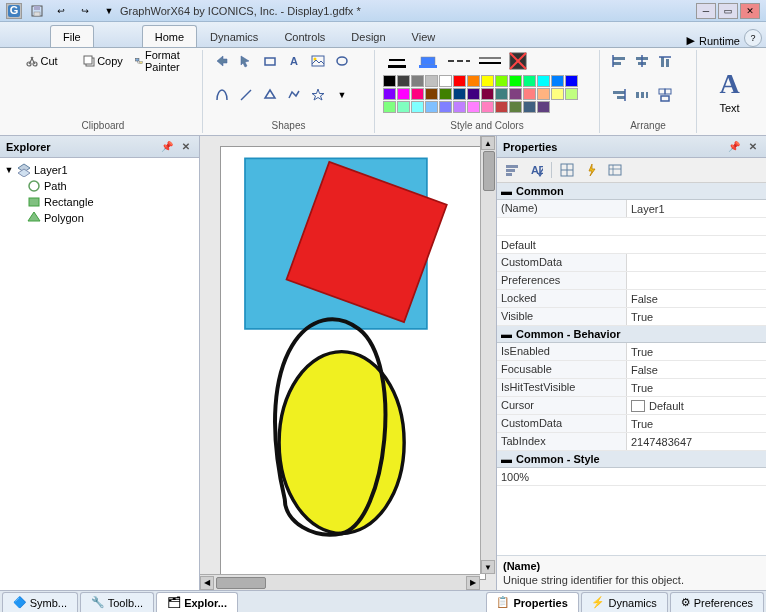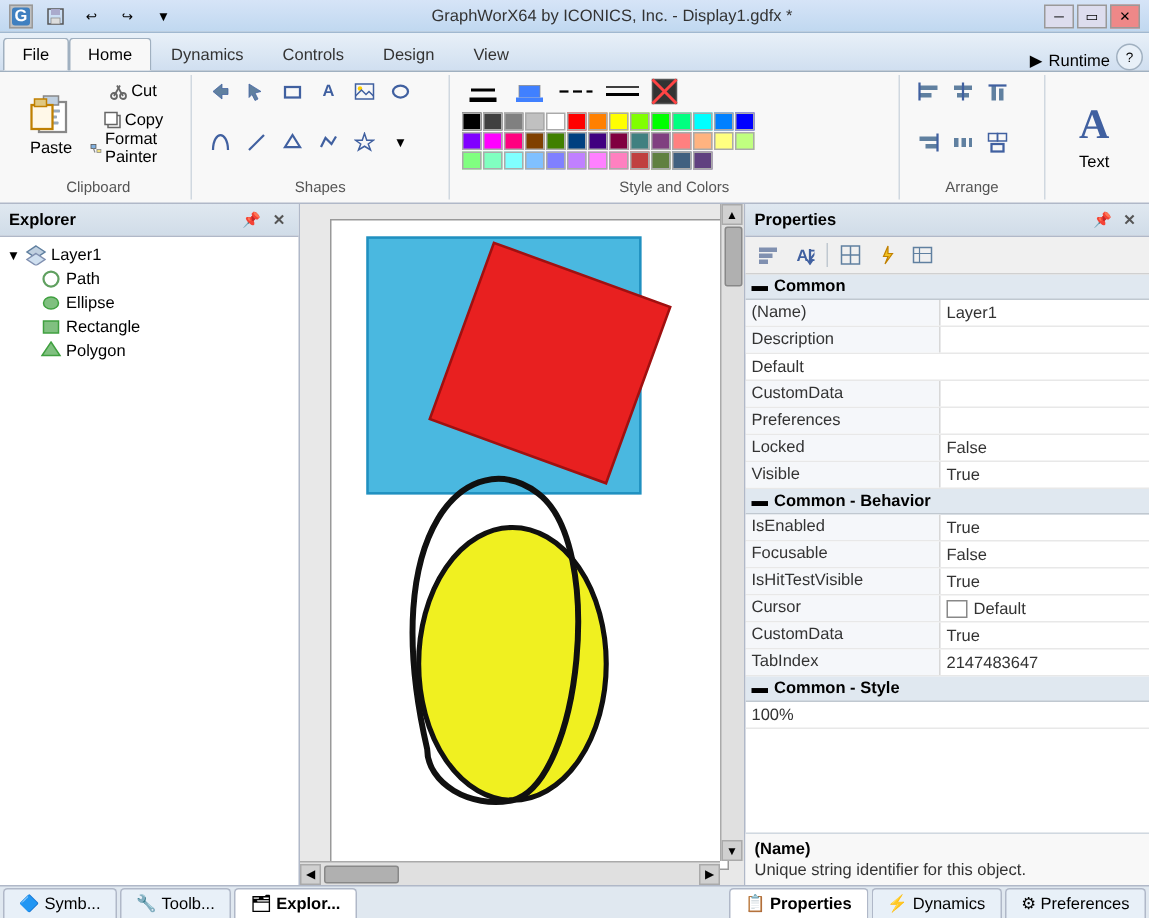--- a/index.html
+++ b/index.html
@@ -10,21 +10,21 @@
       height: 22px;
       background: linear-gradient(to bottom, #d6e4f7, #c0d8f0);
       display: flex;
       align-items: center;
       justify-content: space-between;
       padding: 0 6px;
       border-bottom: 1px solid #a0b8d0;
     }
     .title-bar-left { display: flex; align-items: center; gap: 4px; }
     .title-icon { width: 16px; height: 16px; background: #c0c0c0; border: 1px solid #999; display: flex; align-items: center; justify-content: center; font-size: 9px; cursor: pointer; }
-    .title-text { font-size: 11px; color: #333; flex: 1; text-align: center; }
+    .title-text { font-size: 11px; color: #333; flex: 1; text-align: left; }
     .win-buttons { display: flex; gap: 2px; }
     .win-btn { width: 20px; height: 16px; border: 1px solid #999; display: flex; align-items: center; justify-content: center; font-size: 9px; cursor: pointer; background: #dde; }
     .win-btn.close { background: #e88; }
 
     
     .ribbon-tabs {
       display: flex;
       align-items: flex-end;
       background: linear-gradient(to bottom, #e8f0f8, #d0dff0);
       padding: 2px 0 0 2px;
@@ -41,20 +41,21 @@
       color: #333;
       height: 22px;
       display: flex;
       align-items: center;
     }
     .ribbon-tab.active {
       background: #f8f8f8;
       border-color: #a0b0c0;
       color: #000;
       z-index: 1;
+      margin-left: 48px;
     }
     .ribbon-tab-runtime {
       margin-left: auto;
       margin-right: 4px;
       display: flex;
       align-items: center;
       gap: 4px;
       font-size: 11px;
       cursor: pointer;
     }
@@ -114,21 +115,21 @@
       width: 22px;
       height: 18px;
       border: 1px solid transparent;
       border-radius: 2px;
       cursor: pointer;
       display: flex;
       align-items: center;
       justify-content: center;
       font-size: 9px;
     }
-    .ribbon-col { display: flex; flex-direction: column; gap: 1px; }
+    .ribbon-col { display: flex; flex-direction: row; gap: 1px; }
 
     
     .main-area {
       display: flex;
       height: calc(612px - 22px - 26px - 88px - 22px);
     }
 
     
     .explorer-panel {
       width: 200px;
@@ -365,34 +366,20 @@
     <span>▶</span>
     <span>Runtime</span>
   </div>
   <div class="ribbon-btn-small" style="margin-right:4px;width:18px;height:18px;border:1px solid #a0b0c0;border-radius:50%;background:#e8f0f8;display:flex;align-items:center;justify-content:center;">?</div>
 </div>
 
 <div class="ribbon">
 
   <div class="ribbon-group">
     <div class="ribbon-group-content">
-      <div class="ribbon-btn-large">
-        <div class="ribbon-icon-large">
-          <svg width="28" height="30" viewBox="0 0 28 30">
-            <rect x="6" y="8" width="18" height="20" fill="#fff" stroke="#888" stroke-width="1.5"></rect>
-            <rect x="9" y="4" width="10" height="6" fill="#c0d0e0" stroke="#888" stroke-width="1"></rect>
-            <rect x="8" y="13" width="12" height="2" fill="#9ab" rx="0.5"></rect>
-            <rect x="8" y="17" width="10" height="2" fill="#9ab" rx="0.5"></rect>
-            <rect x="8" y="21" width="11" height="2" fill="#9ab" rx="0.5"></rect>
-            <rect x="1" y="10" width="14" height="16" fill="#fff8e8" stroke="#c08000" stroke-width="1.5"></rect>
-            <rect x="3" y="6" width="8" height="5" fill="#e0c880" stroke="#c08000" stroke-width="1"></rect>
-          </svg>
-        </div>
-        <span>Paste</span>
-      </div>
       <div class="ribbon-col">
         <div class="ribbon-btn-small" style="display:flex;align-items:center;gap:2px;width:60px;">
           <svg width="12" height="12" viewBox="0 0 12 12">
               <circle cx="3" cy="9" r="2" fill="none" stroke="#666" stroke-width="1.2"></circle>
               <circle cx="9" cy="9" r="2" fill="none" stroke="#666" stroke-width="1.2"></circle>
               <line x1="3" y1="9" x2="7" y2="2" stroke="#666" stroke-width="1.2"></line>
               <line x1="9" y1="9" x2="5" y2="2" stroke="#666" stroke-width="1.2"></line>
             </svg>
           <span>Cut</span>
         </div>
@@ -653,29 +640,20 @@
       <div class="tree-item indent-1">
         <div class="tree-toggle" style="width:10px;"></div>
         <div class="tree-icon">
           <svg width="14" height="14" viewBox="0 0 14 14">
               <ellipse cx="7" cy="7" rx="5" ry="5" fill="none" stroke="#60a060" stroke-width="1.5"></ellipse>
             </svg>
         </div>
         <span class="tree-label">Path</span>
       </div>
 
-      <div class="tree-item indent-1">
-        <div class="tree-toggle" style="width:10px;"></div>
-        <div class="tree-icon">
-          <svg width="14" height="14" viewBox="0 0 14 14">
-              <ellipse cx="7" cy="7" rx="5" ry="4" fill="#80c080" stroke="#40a040" stroke-width="1"></ellipse>
-            </svg>
-        </div>
-        <span class="tree-label">Ellipse</span>
-      </div>
 
       <div class="tree-item indent-1">
         <div class="tree-toggle" style="width:10px;"></div>
         <div class="tree-icon">
           <svg width="14" height="14" viewBox="0 0 14 14">
               <rect x="2" y="3" width="10" height="8" fill="#80c080" stroke="#40a040" stroke-width="1"></rect>
             </svg>
         </div>
         <span class="tree-label">Rectangle</span>
       </div>
@@ -772,21 +750,20 @@
 
       <div class="prop-section-header">
         <span>▬</span>
         <span>Common</span>
       </div>
       <div class="prop-row">
         <div class="prop-name">(Name)</div>
         <div class="prop-value">Layer1</div>
       </div>
       <div class="prop-row">
-        <div class="prop-name">Description</div>
         <div class="prop-value"></div>
       </div>
       <div class="prop-row">
         <div class="prop-value">Default</div>
       </div>
       <div class="prop-row">
         <div class="prop-name">CustomData</div>
         <div class="prop-value"></div>
       </div>
       <div class="prop-row">

